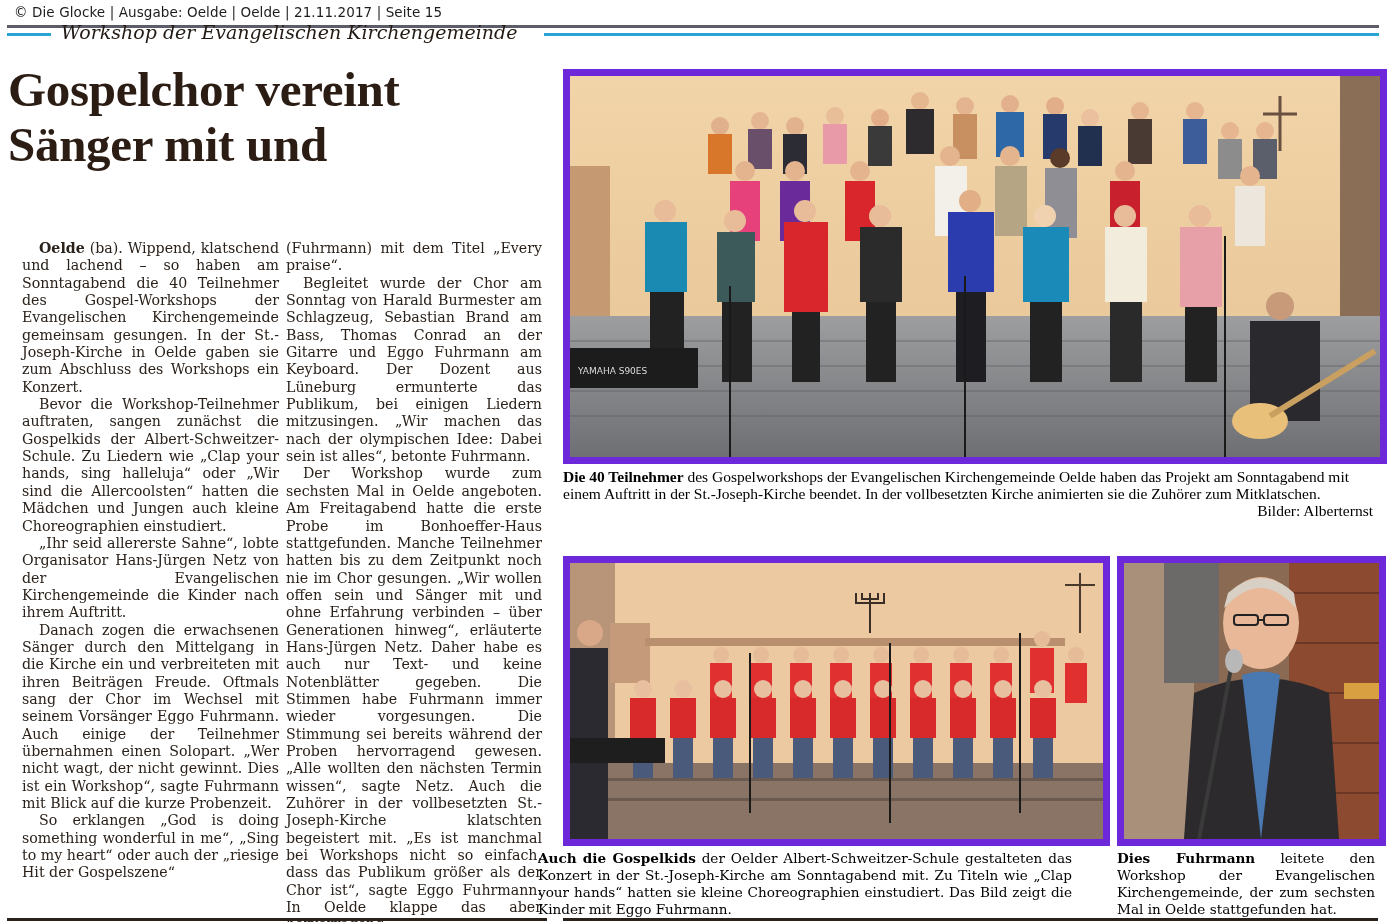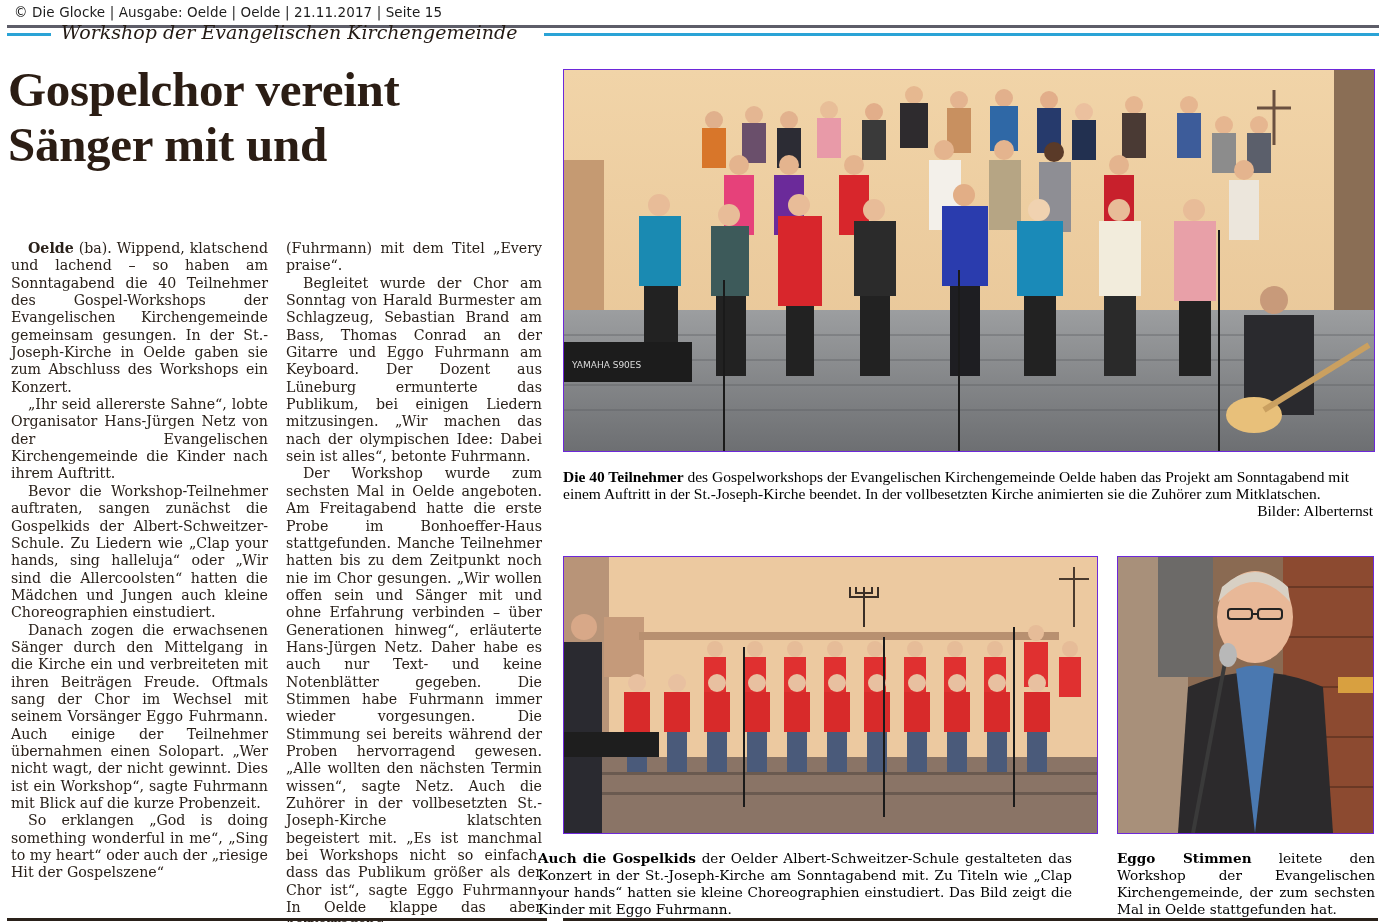--- a/index.html
+++ b/index.html
@@ -26,25 +26,25 @@
     }
 
     .col {
       position: absolute; top: 240px;
       font-family: "DejaVu Serif", serif; font-size: 14.2px; line-height: 17.35px; color: #2a211a;
       text-align: justify; hyphens: manual;
     }
     .col p { margin: 0; text-indent: 17px; }
     .col p.first { text-indent: 17px; }
     .col p.cont { text-indent: 0; }
-    .col-1 { left: 11px; width: 257px; }
+    .col-1 { left: 22px; width: 257px; }
     .col-2 { left: 286px; width: 256px; }
     .dateline { font-weight: bold; }
 
-    .photo { position: absolute; border: 1px solid #6d28d9; overflow: hidden; }
+    .photo { position: absolute; border: 7px solid #6d28d9; overflow: hidden; }
     .photo-main { left: 563px; top: 69px; width: 810px; height: 381px; background: #efd2a6; }
     .photo-kids { left: 563px; top: 556px; width: 533px; height: 276px; background: #ecc9a0; }
     .photo-eggo { left: 1117px; top: 556px; width: 255px; height: 276px; background: #7a5540; }
 
     .caption {
       position: absolute; font-family: "Liberation Serif", serif; font-size: 15.5px; line-height: 17px; color: #000000;
     }
     .caption b { font-weight: bold; }
     .caption-main { left: 563px; top: 468px; width: 812px; text-align: left; }
     .caption-main .credit { position: absolute; right: 2px; top: 34px; }
@@ -66,22 +66,22 @@
   <div class="kicker-line-right"></div>
 </div>
 
 <h1 class="headline">
   <span>Gospelchor vereint</span><br>
   <span>Sänger mit und</span><br>
 </h1>
 
 <div class="col col-1">
   <p class="first"><span class="dateline">Oelde</span><span> (ba). Wippend, klatschend und lachend – so haben am Sonntagabend die 40 Teilnehmer des Gospel-Workshops der Evangelischen Kirchengemeinde gemeinsam gesungen. In der St.-Joseph-Kirche in Oelde gaben sie zum Abschluss des Workshops ein Konzert.</span></p>
+  <p>Bevor die Workshop-Teilnehmer auftraten, sangen zunächst die Gospelkids der Albert-Schweitzer-Schule. Zu Liedern wie „Clap your hands, sing halleluja“ oder „Wir sind die Allercoolsten“ hatten die Mädchen und Jungen auch kleine Choreographien einstudiert.</p>
   <p>„Ihr seid allererste Sahne“, lobte Organisator Hans-Jürgen Netz von der Evangelischen Kirchengemeinde die Kinder nach ihrem Auftritt.</p>
-  <p>Bevor die Workshop-Teilnehmer auftraten, sangen zunächst die Gospelkids der Albert-Schweitzer-Schule. Zu Liedern wie „Clap your hands, sing halleluja“ oder „Wir sind die Allercoolsten“ hatten die Mädchen und Jungen auch kleine Choreographien einstudiert.</p>
   <p>Danach zogen die erwachsenen Sänger durch den Mittelgang in die Kirche ein und verbreiteten mit ihren Beiträgen Freude. Oftmals sang der Chor im Wechsel mit seinem Vorsänger Eggo Fuhrmann. Auch einige der Teilnehmer übernahmen einen Solopart. „Wer nicht wagt, der nicht gewinnt. Dies ist ein Workshop“, sagte Fuhrmann mit Blick auf die kurze Probenzeit.</p>
   <p>So erklangen „God is doing something wonderful in me“, „Sing to my heart“ oder auch der „riesige Hit der Gospelszene“</p>
 </div>
 
 <div class="col col-2">
   <p class="cont">(Fuhrmann) mit dem Titel „Every praise“.</p>
   <p>Begleitet wurde der Chor am Sonntag von Harald Burmester am Schlagzeug, Sebastian Brand am Bass, Thomas Conrad an der Gitarre und Eggo Fuhrmann am Keyboard. Der Dozent aus Lüneburg ermunterte das Publikum, bei einigen Liedern mitzusingen. „Wir machen das nach der olympischen Idee: Dabei sein ist alles“, betonte Fuhrmann.</p>
   <p>Der Workshop wurde zum sechsten Mal in Oelde angeboten. Am Freitagabend hatte die erste Probe im Bonhoeffer-Haus stattgefunden. Manche Teilnehmer hatten bis zu dem Zeitpunkt noch nie im Chor gesungen. „Wir wollen offen sein und Sänger mit und ohne Erfahrung verbinden – über Generationen hinweg“, erläuterte Hans-Jürgen Netz. Daher habe es auch nur Text- und keine Notenblätter gegeben. Die Stimmen habe Fuhrmann immer wieder vorgesungen. Die Stimmung sei bereits während der Proben hervorragend gewesen. „Alle wollten den nächsten Termin wissen“, sagte Netz. Auch die Zuhörer in der vollbesetzten St.-Joseph-Kirche klatschten begeistert mit. „Es ist manchmal bei Workshops nicht so einfach, dass das Publikum größer als der Chor ist“, sagte Eggo Fuhrmann. In Oelde klappe das aber hervorragend.</p>
 </div>
 
@@ -324,17 +324,17 @@
     <line x1="134" y1="57" x2="140" y2="57" stroke="#222" stroke-width="2"></line>
     <path d="M60 276 L70 130 Q137 100 205 130 L215 276 Z" fill="#2c2a2c"></path>
     <path d="M118 112 L137 276 L156 112 Q137 105 118 112 Z" fill="#4a78b0"></path>
 
     <line x1="108" y1="100" x2="75" y2="276" stroke="#3a3a3a" stroke-width="4"></line>
     <ellipse cx="110" cy="98" rx="9" ry="12" fill="#b8b8b8"></ellipse>
   </svg>
 </div>
 
 <div class="caption caption-eggo">
-  <b>Eggo Stimmen</b><span> leitete den Workshop der Evangelischen Kirchengemeinde, der zum sechsten Mal in Oelde stattgefunden hat.</span>
+  <b>Dies Fuhrmann</b><span> leitete den Workshop der Evangelischen Kirchengemeinde, der zum sechsten Mal in Oelde stattgefunden hat.</span>
 </div>
 
 <div class="bottom-rule" style="left:7px; width:540px;"></div>
 <div class="bottom-rule" style="left:563px; width:815px;"></div>
 
 </body></html>

